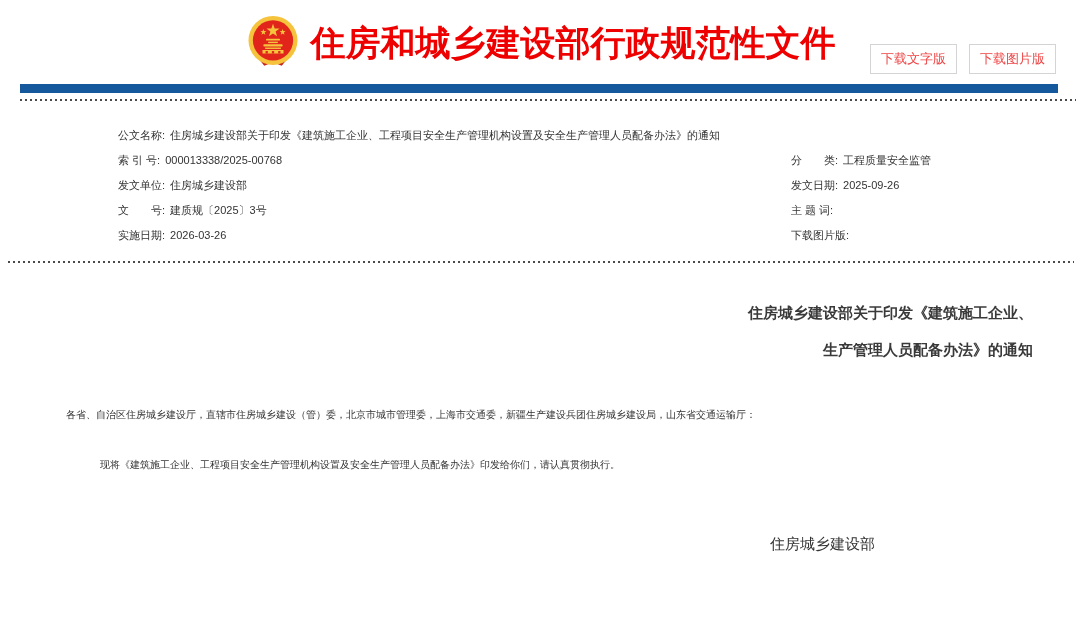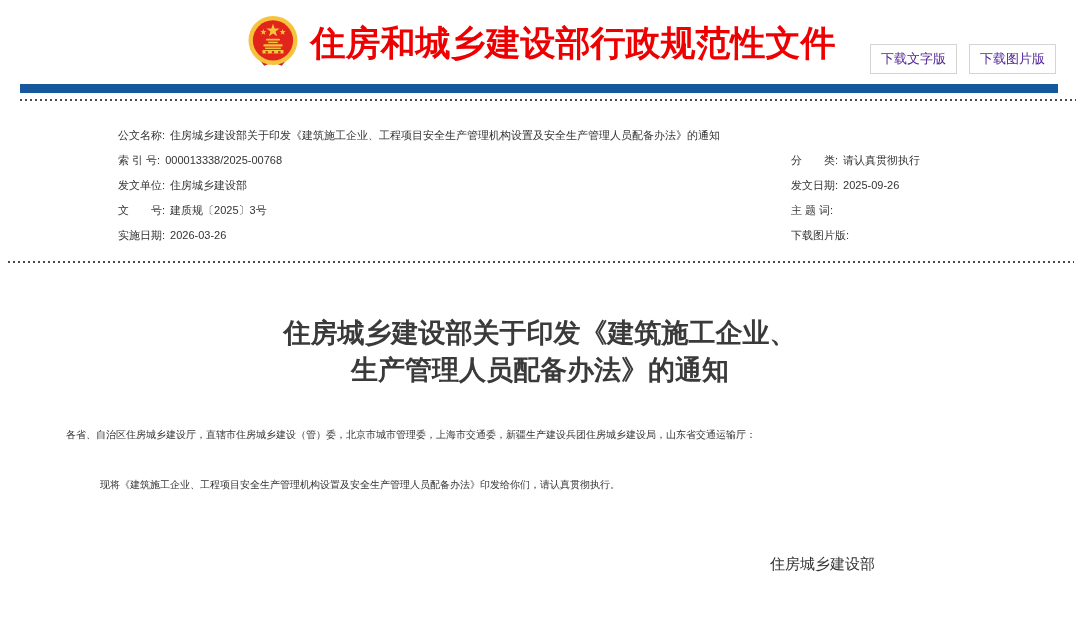--- a/index.html
+++ b/index.html
@@ -40,21 +40,21 @@
     display: flex;
     gap: 12px;
   }
   .dl-btn {
     display: inline-block;
     min-width: 84px;
     height: 30px;
     line-height: 28px;
     padding: 0 10px;
     font-size: 13px;
-    color: #4c1d95;
+    color: #ef4444;
     background: #ffffff;
     border: 1px solid #d4d4d4;
     text-align: center;
     cursor: pointer;
     font-family: "Liberation Sans", "DejaVu Sans", sans-serif;
   }
   
   .blue-bar {
     height: 9px;
     margin: 0 22px 0 20px;
@@ -79,24 +79,24 @@
     line-height: 25px;
     white-space: nowrap;
   }
   .meta-cell-left  { flex: 0 0 673px; }
   .meta-cell-right { flex: 1; }
   .meta-label { color: #333; }
   .meta-value { color: #333; margin-left: 5px; }
   
   .doc { padding: 0 47px; }
   .doc-title {
-    margin-top: 52px;
-    text-align: center;
+    margin-top: 32px;
+    text-align: right;
     font-family: "Liberation Serif", "DejaVu Serif", serif;
-    font-size: 27px;
+    font-size: 15px;
     font-weight: 600;
     color: #3a3a3a;
     line-height: 37px;
   }
   .doc-para {
     font-size: 10px;
     line-height: 32px;
     color: #333;
     text-align: justify;
   }
@@ -158,21 +158,21 @@
     <div>
       <span class="meta-label">公文名称:</span><span class="meta-value">住房城乡建设部关于印发《建筑施工企业、工程项目安全生产管理机构设置及安全生产管理人员配备办法》的通知</span>
     </div>
   </div>
 
   <div class="meta-row">
     <div class="meta-cell-left">
       <span class="meta-label">索 引 号:</span><span class="meta-value">000013338/2025-00768</span>
     </div>
     <div class="meta-cell-right">
-      <span class="meta-label">分　　类:</span><span class="meta-value">请认真贯彻执行</span>
+      <span class="meta-label">分　　类:</span><span class="meta-value">工程质量安全监管</span>
     </div>
   </div>
 
   <div class="meta-row">
     <div class="meta-cell-left">
       <span class="meta-label">发文单位:</span><span class="meta-value">住房城乡建设部</span>
     </div>
     <div class="meta-cell-right">
       <span class="meta-label">发文日期:</span><span class="meta-value">2025-09-26</span>
     </div>

